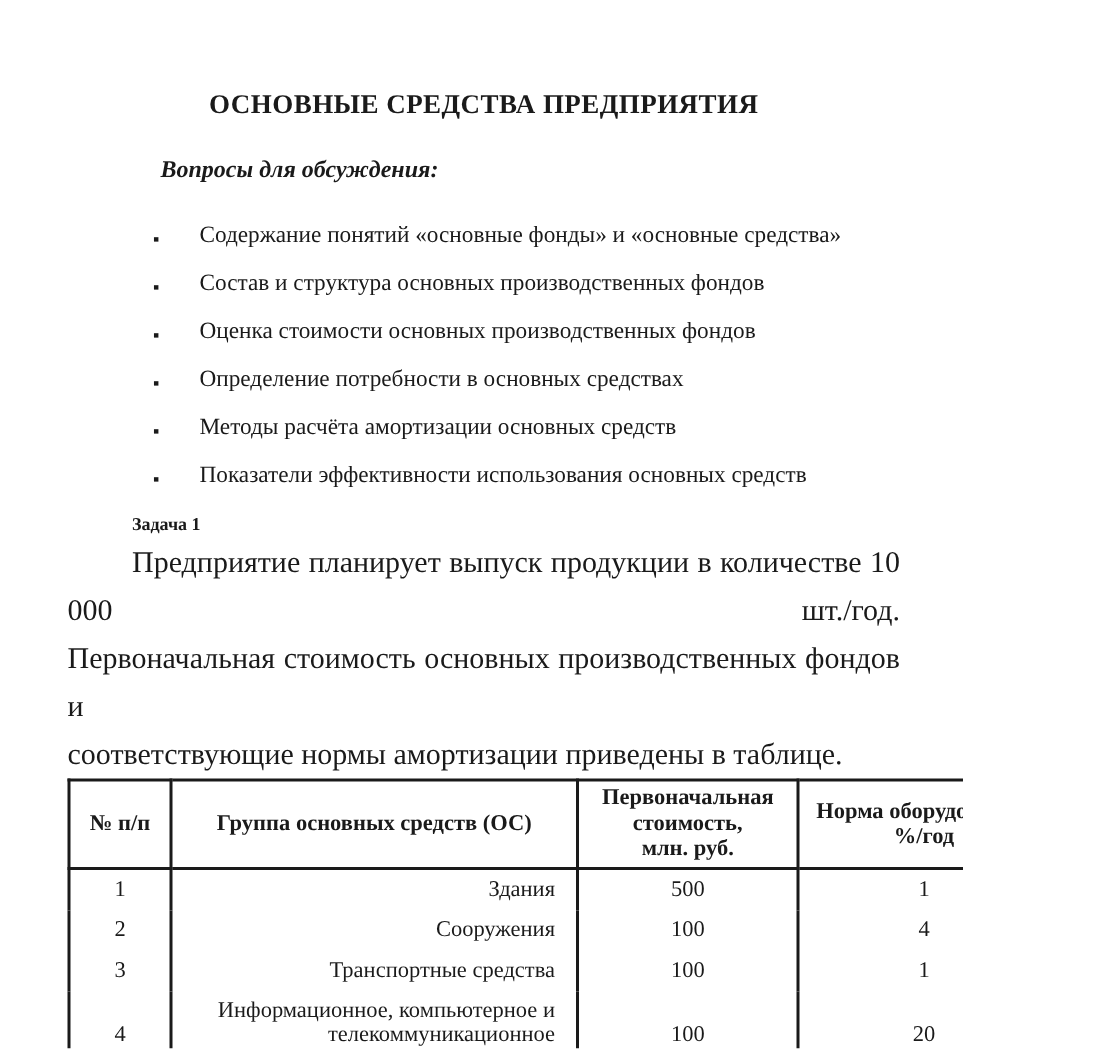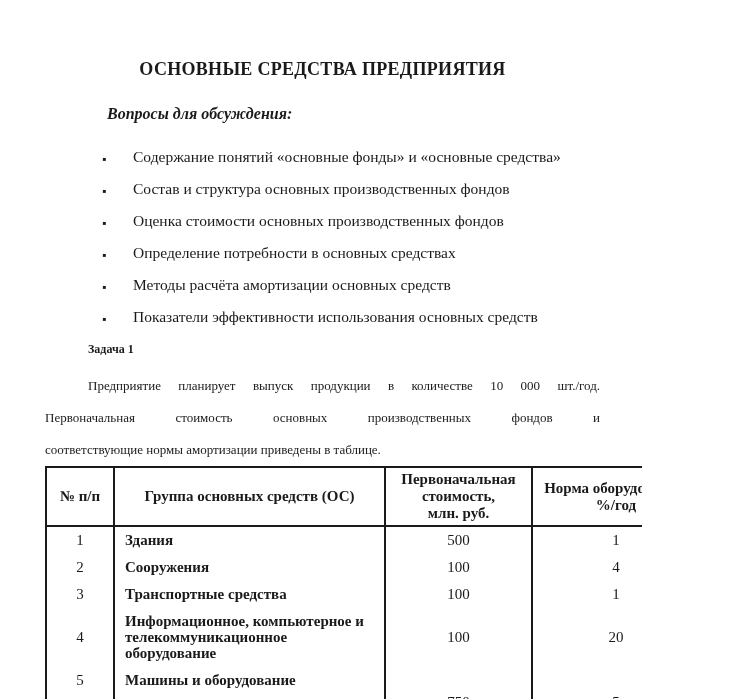--- a/index.html
+++ b/index.html
@@ -46,21 +46,21 @@
   }
 
   .task-heading {
     margin-top: 5px;
     margin-left: 43px;
     font-weight: bold;
     font-size: 12px;
     line-height: 20px;
   }
 
-  .para { margin-top: 11px; font-size: 13px; }
+  .para { font-size: 20px; }
   .para .line {
     line-height: 32px;
     text-align: justify;
     text-align-last: justify;
   }
   .para .line.first { text-indent: 43px; }
   .para .line.last { text-align: left; text-align-last: left; }
 
   table.assets {
     border-collapse: collapse;
@@ -83,25 +83,24 @@
     border-right: 2px solid #1a1a1a;
     border-top: none;
     border-bottom: none;
     font-size: 15px;
     line-height: 16px;
     padding: 5px 4px 6px;
     vertical-align: middle;
   }
   table.assets td.c { text-align: center; }
   table.assets td.g {
-    text-align: left;
+    text-align: right;
     padding-left: 10px;
     padding-right: 14px;
     white-space: pre-line;
-    font-weight: bold;
   }
   table.assets tr.tall td { height: 72px; }
   table.assets tr.tall td.top { vertical-align: top; }
 </style>
 </head>
 <body>
 
 <div class="page">
 
   <div class="doc-title">ОСНОВНЫЕ СРЕДСТВА ПРЕДПРИЯТИЯ</div>

